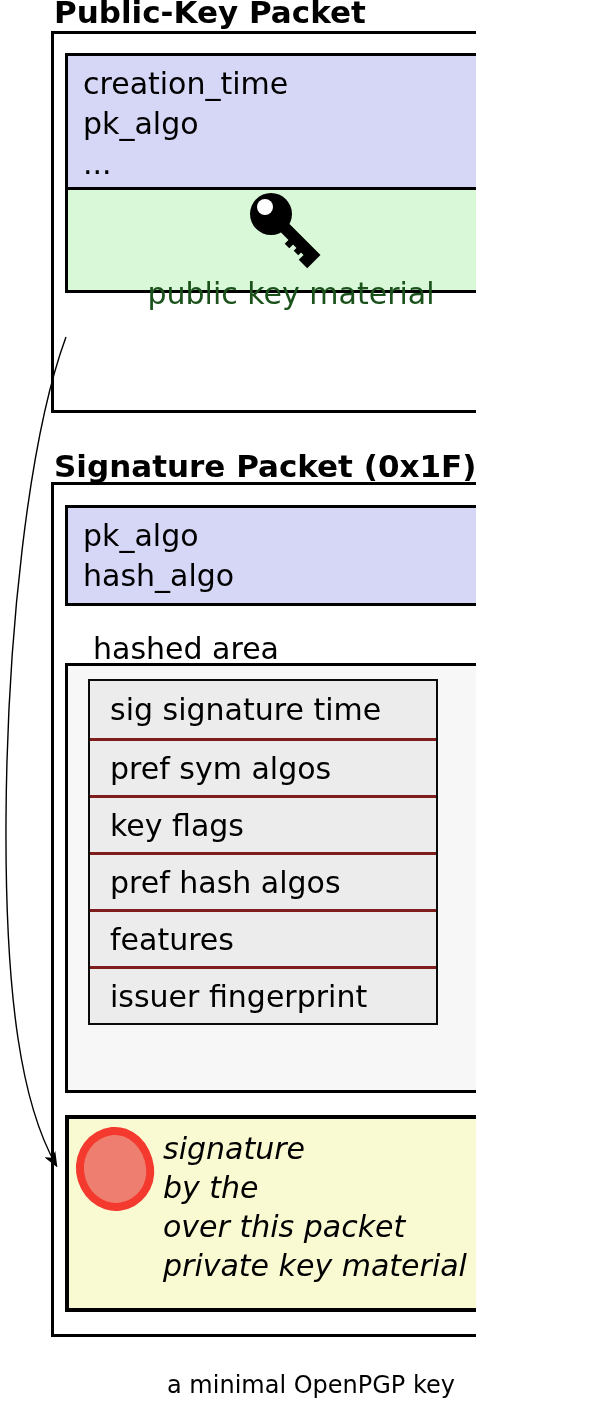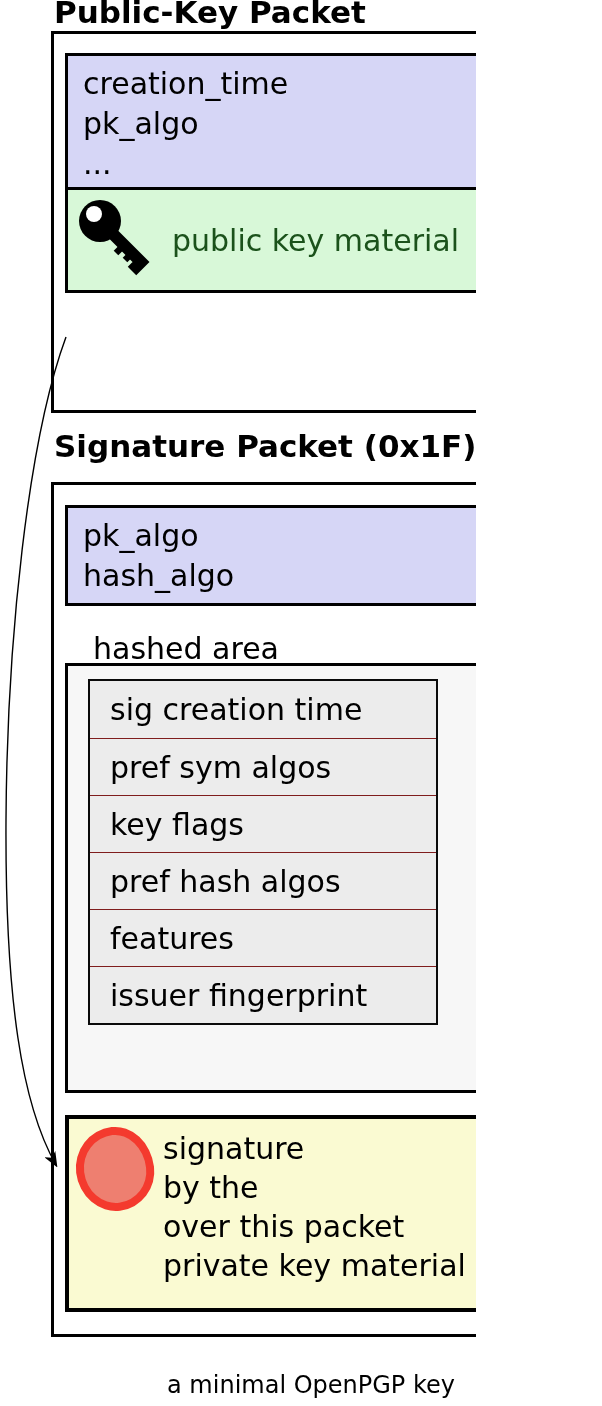--- a/index.html
+++ b/index.html
@@ -12,74 +12,74 @@
   .outerbox { position:absolute; border:3px solid #000; background:#fff; }
   .headerbox { position:absolute; border:3px solid #000; background:#d6d6f6;
                font-size:30px; line-height:40px; padding:8px 0 0 15px; }
   .greenbox { position:absolute; border:3px solid #000; border-top:none; background:#d8f8d8;
               display:flex; align-items:center; }
   .greenbox .lbl { font-size:30px; color:#1b521b; margin-left:14px; white-space:nowrap; }
   .hashlabel { position:absolute; font-size:30px; white-space:nowrap;margin-left:24px; }
   .hashbox { position:absolute; border:3px solid #000; background:#f7f7f7; }
   .sptable { position:absolute; border:2px solid #0a0a0a; background:#ececec; }
   .sprow { height:57px; display:flex; align-items:center; padding-left:20px;
-           font-size:30px; background:#ececec; border-top:1px solid #7f1d1d; white-space:nowrap; }
+           font-size:30px; background:#ececec; border-top:3px solid #7f1d1d; white-space:nowrap; }
   .sprow:first-child { border-top:none; }
   .sigbox { position:absolute; border:4px solid #000; background:#fafad2; }
   .seal { position:absolute; left:7px; top:8px; width:78px; height:84px;
           background:#ee7f70; border:8px solid #f43a2e;
           border-radius:52% 48% 50% 50% / 49% 53% 47% 51%;
           transform:rotate(-7deg); }
-  .sigtext { position:absolute; left:94px; top:10px; font-size:30px; line-height:39px; white-space:nowrap; }
+  .sigtext { position:absolute; left:94px; top:10px; font-size:30px; line-height:39px; white-space:nowrap;font-style:italic; }
   .caption { position:absolute; left:0; top:1371px; width:602px; text-align:center; font-size:24px;padding-left:20px; }
   .overlay { position:absolute; left:0; top:0; width:602px; height:1406px;
              pointer-events:none; z-index:6; }
   .keysvg { margin-left:8px; flex:0 0 auto; }
 </style>
 </head>
 <body>
 
 <div class="stage">
 
   <div class="ptitle" style="left:54px; top:-6px;">Public-Key Packet</div>
 
   <div class="outerbox" style="left:51px; top:31px; width:494px; height:382px;">
 
     <div class="headerbox" style="left:11px; top:19px; width:438px; height:137px;">
       <div>creation_time</div>
       <div>pk_algo</div>
       <div>...</div>
     </div>
 
-    <div class="greenbox" style="left:11px; top:156px; width:438px; height:103px;">
+    <div class="greenbox" style="left:11px; top:156px; width:438px; height:103px;flex-direction:column;">
       <svg class="keysvg" width="82" height="86" viewBox="0 0 82 86" aria-hidden="true">
         <circle cx="24" cy="24" r="21" fill="#000"></circle>
         <circle cx="18" cy="17" r="8" fill="#ffffff"></circle>
         <path d="M35 35 L65 65 L56 74" fill="none" stroke="#000" stroke-width="12" stroke-linejoin="miter"></path>
         <line x1="47" y1="49" x2="40" y2="56" stroke="#000" stroke-width="6.5"></line>
         <line x1="55" y1="57" x2="49" y2="63" stroke="#000" stroke-width="6.5"></line>
       </svg>
       <span class="lbl">public key material</span>
     </div>
   </div>
 
-  <div class="ptitle" style="left:54px; top:428px;">Signature Packet (0x1F)</div>
+  <div class="ptitle" style="left:54px; top:448px;">Signature Packet (0x1F)</div>
 
   <div class="outerbox" style="left:51px; top:482px; width:494px; height:855px;">
 
     <div class="headerbox" style="left:11px; top:20px; width:438px; height:101px;">
       <div>pk_algo</div>
       <div>hash_algo</div>
     </div>
 
     <div class="hashlabel" style="left:15px; top:146px;">hashed area</div>
 
     <div class="hashbox" style="left:11px; top:178px; width:437px; height:430px;">
       <div class="sptable" style="left:20px; top:13px; width:350px;">
-        <div class="sprow">sig creation time</div>
+        <div class="sprow">sig signature time</div>
         <div class="sprow">pref sym algos</div>
         <div class="sprow">key flags</div>
         <div class="sprow">pref hash algos</div>
         <div class="sprow">features</div>
         <div class="sprow">issuer fingerprint</div>
       </div>
     </div>
 
     <div class="sigbox" style="left:11px; top:630px; width:438px; height:197px;">
       <div class="seal"></div>

